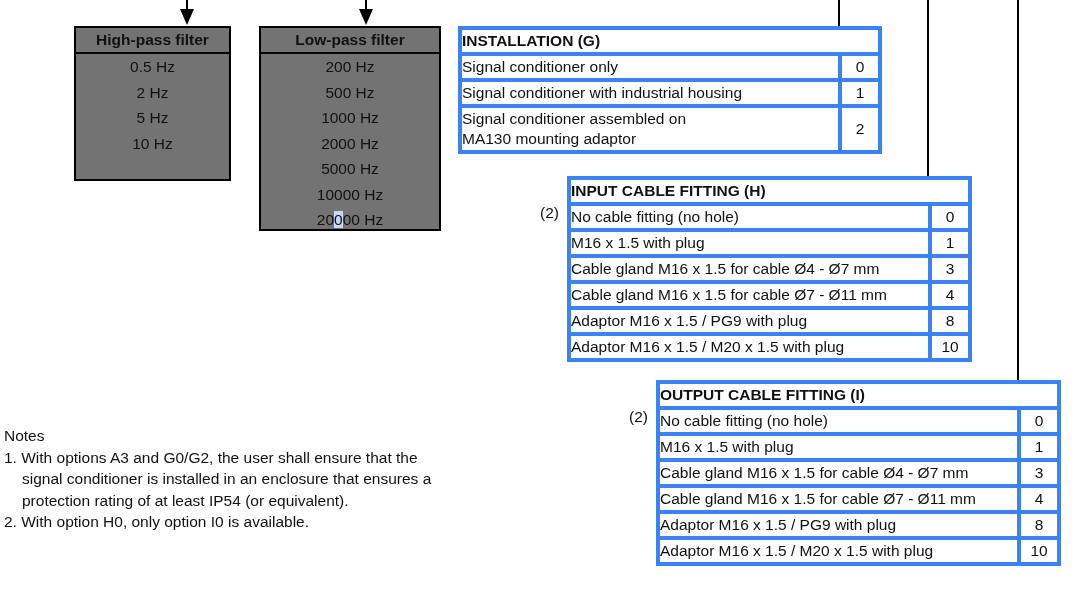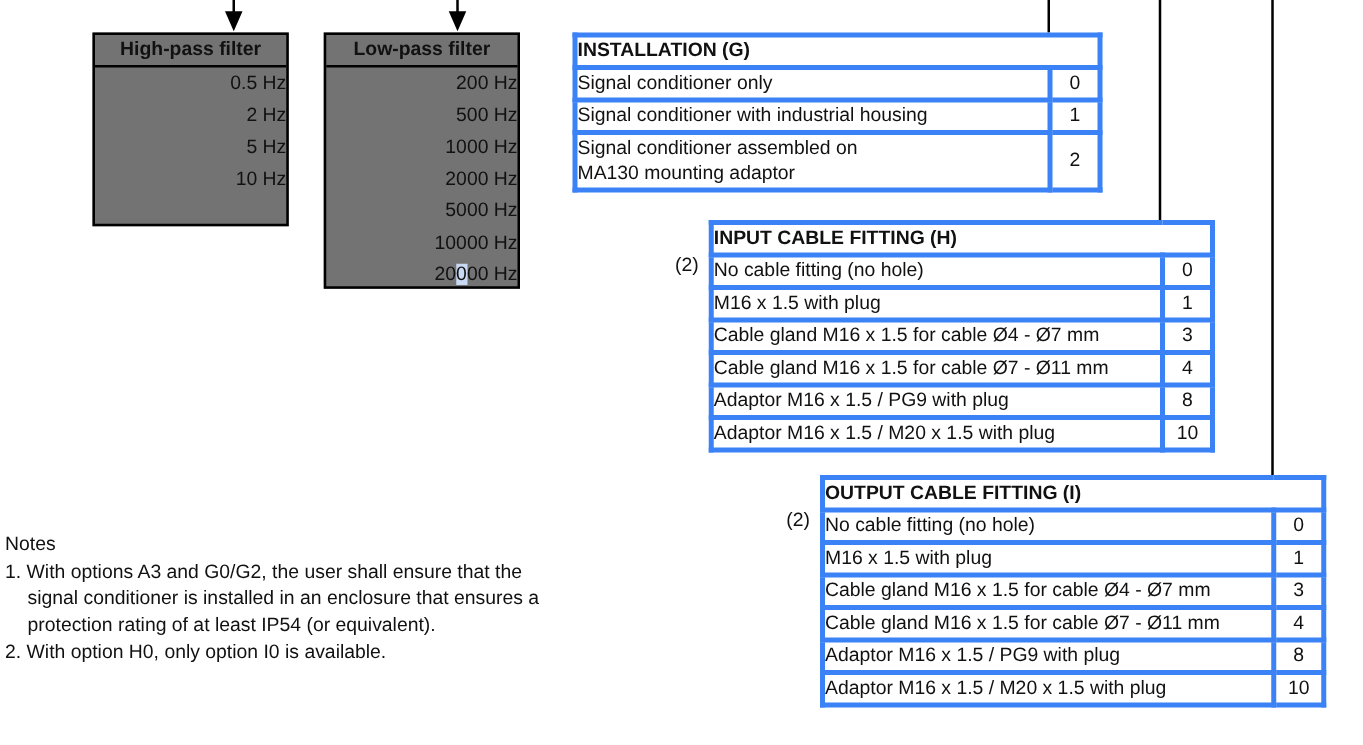--- a/index.html
+++ b/index.html
@@ -4,21 +4,21 @@
 <style>
   html, body { margin:0; padding:0; background:#ffffff; }
   body { width:1090px; height:596px; position:relative; overflow:hidden;
          font-family:"Liberation Sans", sans-serif; color:#111; font-size:15.5px; }
   .vline { position:absolute; width:2px; background:#000; }
   .arrow { position:absolute; width:0; height:0; border-left:7px solid transparent;
            border-right:7px solid transparent; border-top:16px solid #000; }
   .filter-box { position:absolute; border:2px solid #000; box-sizing:border-box; background:#737373; }
   .filter-box .hdr { height:24px; line-height:23px; text-align:center; font-weight:bold;
                      border-bottom:2px solid #000; font-size:15.5px; }
-  .filter-box .item { height:25.5px; line-height:25.5px; text-align:right; font-size:15.5px; }
+  .filter-box .item { height:25.5px; line-height:25.5px; text-align:center; font-size:15.5px; }
   .filter-box .item .hl { background:#c9d9f3; }
   table.opt { position:absolute; border-collapse:collapse; background:#fff; }
   table.opt td { border:4px solid #3b82f6; padding:0 0; font-size:15.5px; height:22px; line-height:20px; }
   table.opt td.code { text-align:center; }
   table.opt td.title { font-weight:bold; }
   .note-ref { position:absolute; font-size:15.5px; }
   .notes { position:absolute; left:4px; top:425px; font-size:15.5px; line-height:21.5px; }
   .notes .ind { padding-left:18px; }
 </style>
 </head>
@@ -33,21 +33,21 @@
 <div class="vline" style="left:1017px; top:0; height:381px;"></div>
 
 <div class="filter-box" style="left:74px; top:26px; width:157px; height:155px;">
   <div class="hdr">High-pass filter</div>
   <div class="item">0.5 Hz</div>
   <div class="item">2 Hz</div>
   <div class="item">5 Hz</div>
   <div class="item">10 Hz</div>
 </div>
 
-<div class="filter-box" style="left:259px; top:26px; width:157px; height:205px;">
+<div class="filter-box" style="left:259px; top:26px; width:182px; height:205px;">
   <div class="hdr">Low-pass filter</div>
   <div class="item">200 Hz</div>
   <div class="item">500 Hz</div>
   <div class="item">1000 Hz</div>
   <div class="item">2000 Hz</div>
   <div class="item">5000 Hz</div>
   <div class="item">10000 Hz</div>
   <div class="item"><span>20</span><span class="hl">0</span><span>00 Hz</span></div>
 </div>
 

